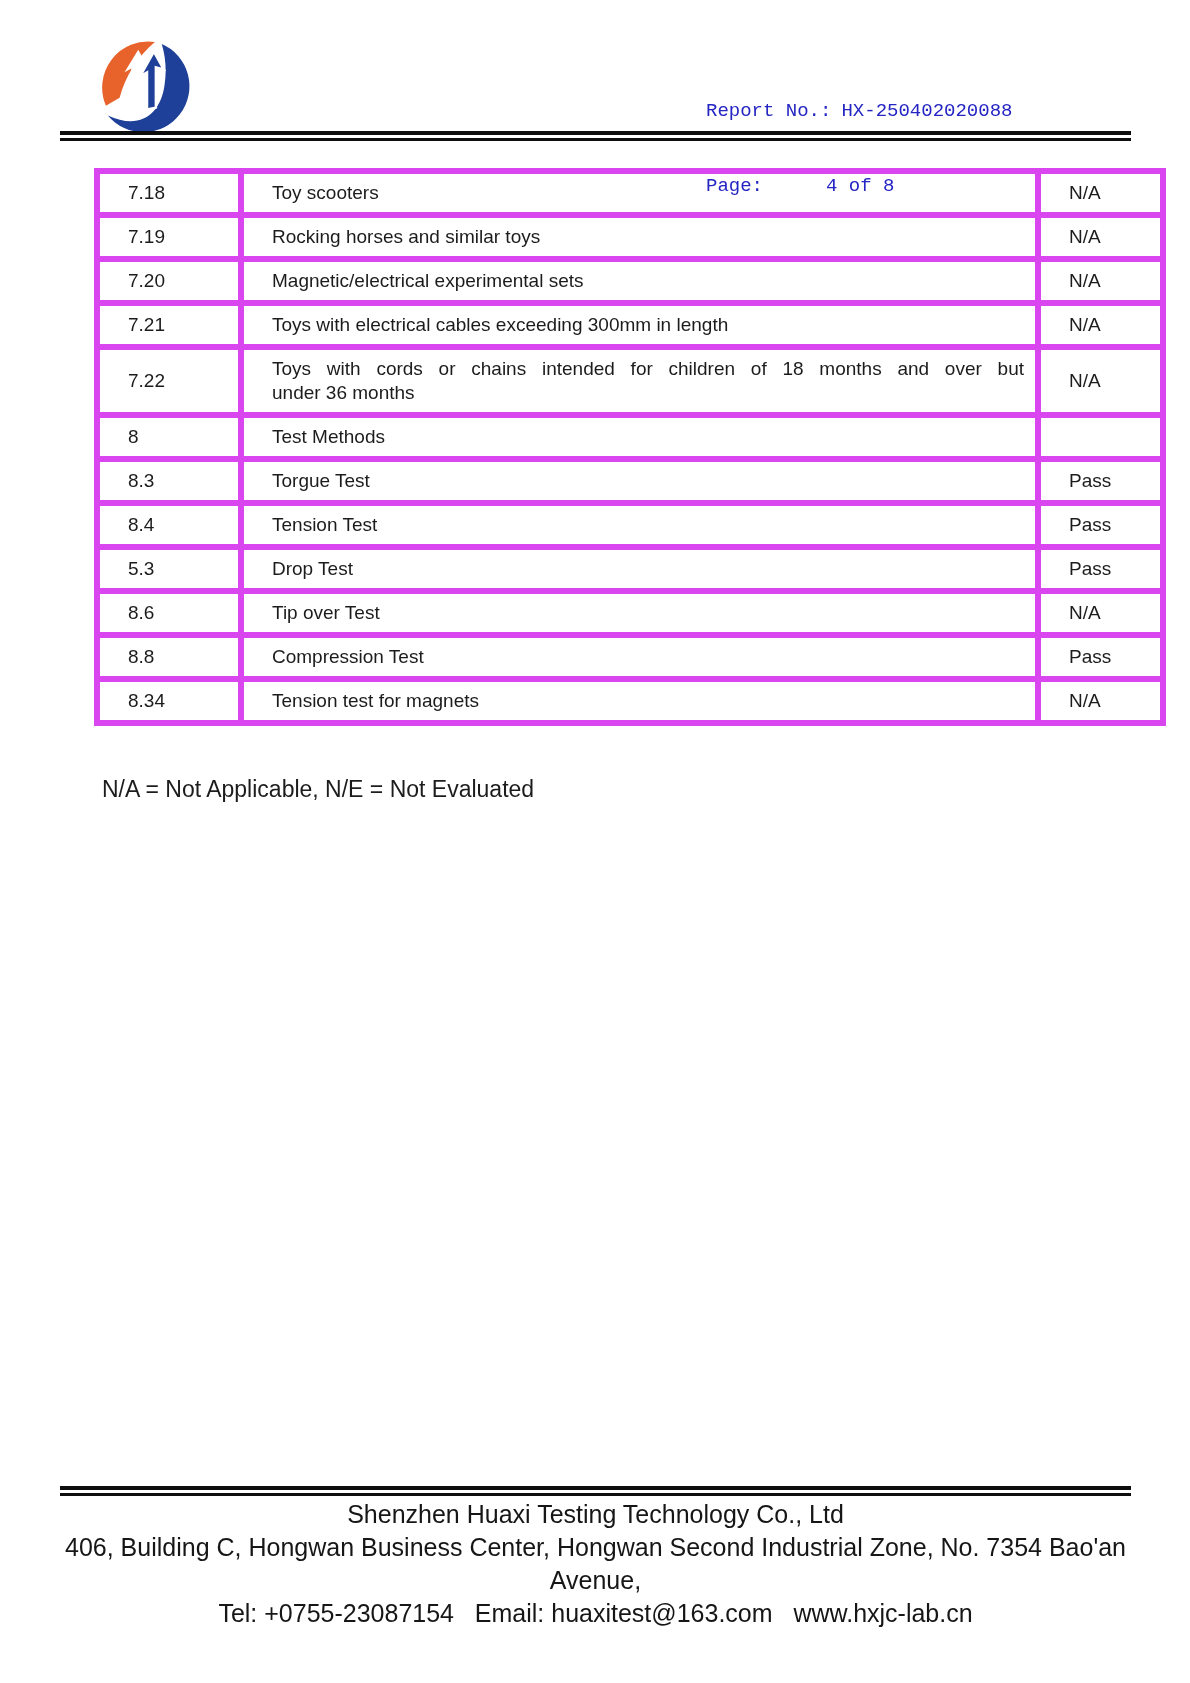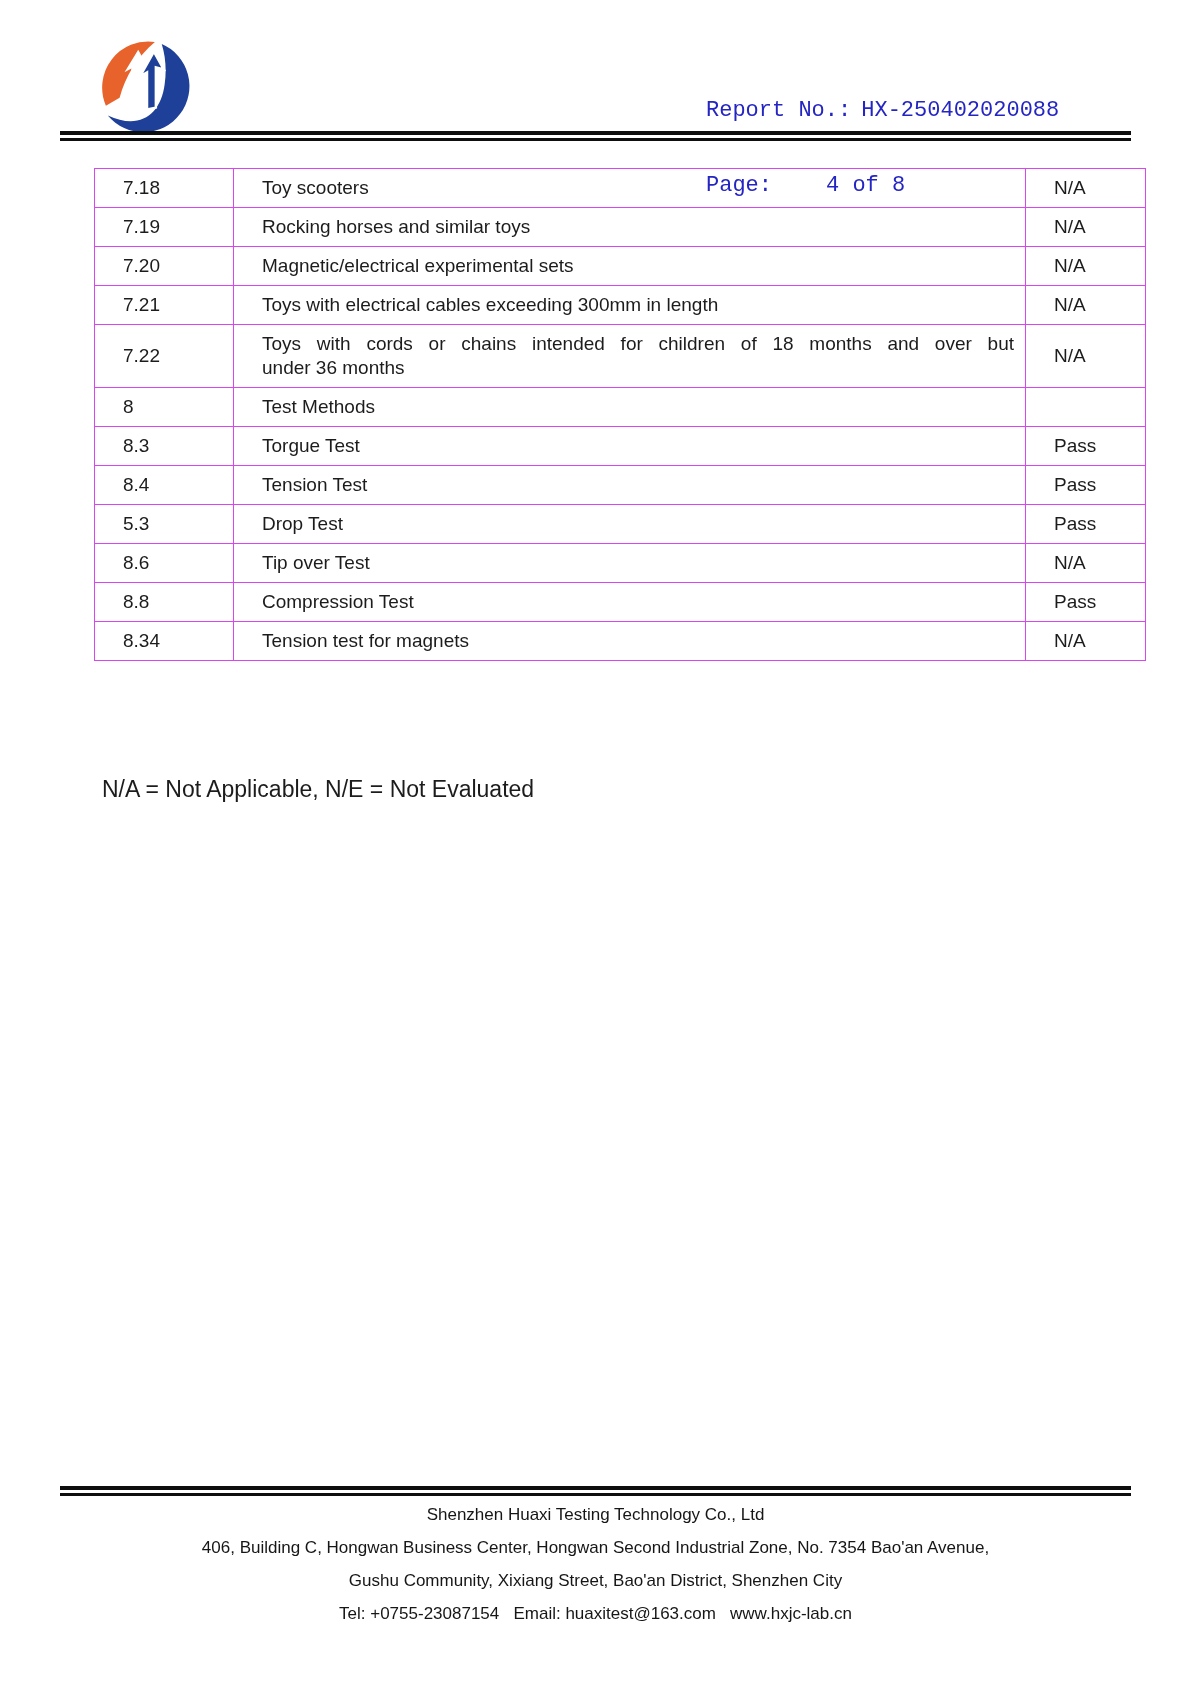--- a/index.html
+++ b/index.html
@@ -14,21 +14,21 @@
   .page { position: absolute; inset: 0; }
 
   
   .logo {
     position: absolute; left: 100px; top: 38px;
     width: 98px; height: 100px;
   }
   .header-meta {
     position: absolute; left: 706px; top: 56px;
     font-family: "Liberation Mono", monospace;
-    font-size: 22px; line-height: 22px;
+    font-size: 19px; line-height: 22px;
     color: #2525c4; white-space: pre;
   }
   .meta-row { display: block; }
   .meta-row + .meta-row { margin-top: 9px; }
   .meta-label { display: inline-block; min-width: 120px; }
   .meta-label.report { min-width: 0; margin-right: 10px; }
 
   .double-rule {
     position: absolute; left: 60px; width: 1071px; height: 3px;
     border-top: 4px solid #0e0e0e; border-bottom: 3px solid #0e0e0e;
@@ -36,21 +36,21 @@
   .header-rule { top: 131px; }
   .footer-rule { top: 1486px; }
 
   
   table.results {
     position: absolute; left: 94px; top: 168px;
     width: 931px; border-collapse: collapse; table-layout: fixed;
     font-size: 19px; color: #1c1c1c;
   }
   table.results td {
-    border: 1px solid #d946ef;
+    border: 6px solid #d946ef;
     padding: 7px 11px 7px 28px;
     line-height: 24px;
     vertical-align: middle;
     overflow: hidden;
   }
   td.col-code { width: 99px; }
   td.col-description { width: 752px; margin-left: 22px; }
   td.col-result { width: 80px; padding-left: 12px; }
   
   .jline {
@@ -61,21 +61,21 @@
 
   
   .note {
     position: absolute; left: 94px; top: 768px;
     font-size: 23px; margin: 8px;
   }
 
   
   .footer-text {
     position: absolute; left: 60px; top: 1498px; width: 1071px;
-    text-align: center; font-size: 17px; line-height: 33px;
+    text-align: center; font-size: 25px; line-height: 33px;
     color: #161616;
   }
   .prewrap { white-space: pre-wrap; }
 </style>
 </head>
 <body>
 
 <div class="page">
 
   <div class="logo">
@@ -162,17 +162,16 @@
         </tr>
       </tbody>
   </table>
 
   <p class="note">N/A = Not Applicable, N/E = Not Evaluated</p>
 
   <div class="double-rule footer-rule"></div>
   <div class="footer-text">
     <div>Shenzhen Huaxi Testing Technology Co., Ltd</div>
     <div>406, Building C, Hongwan Business Center, Hongwan Second Industrial Zone, No. 7354 Bao'an Avenue,</div>
-    <div>Gushu Community, Xixiang Street, Bao'an District, Shenzhen City</div>
     <div class="prewrap">Tel: +0755-23087154   Email: huaxitest@163.com   www.hxjc-lab.cn</div>
   </div>
 
 </div>
 
 </body></html>

